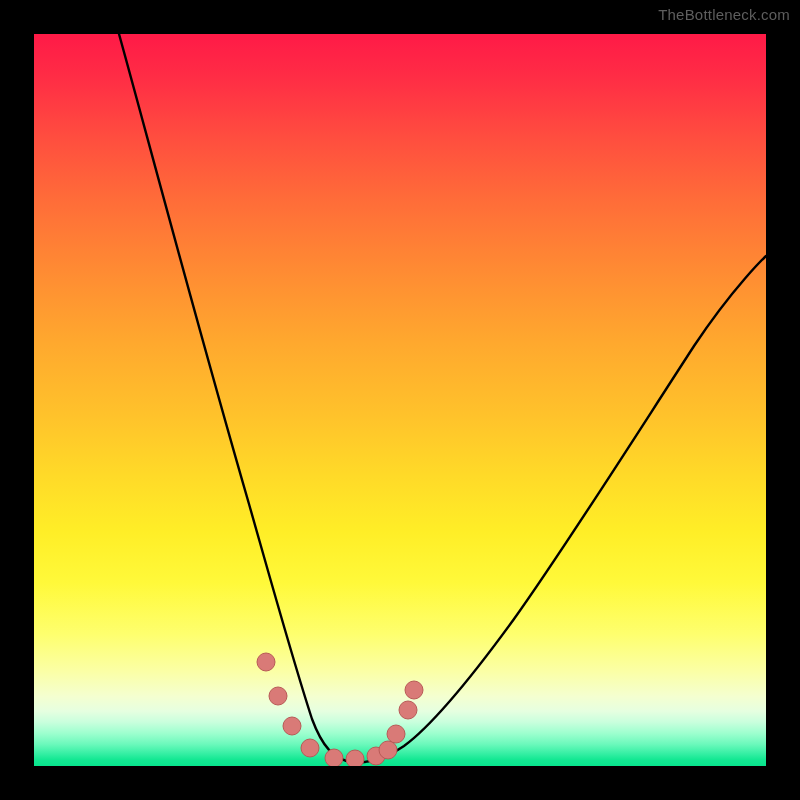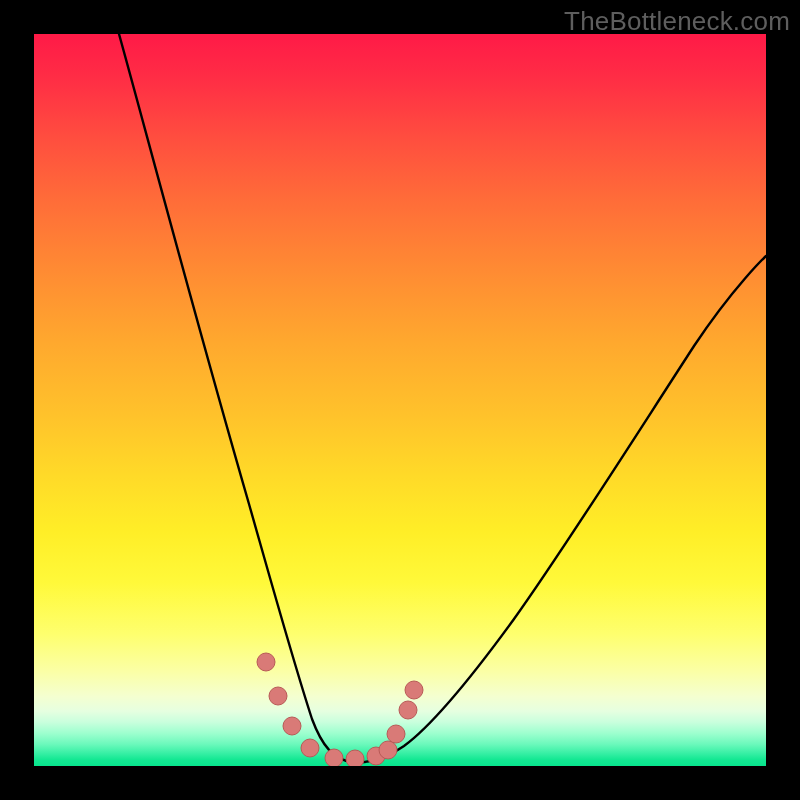--- a/index.html
+++ b/index.html
@@ -46,21 +46,21 @@
       #3af0a6 98.2%,
       #14e893 99.1%,
       #08e48d 100%
     );
   }
   .watermark {
     position: absolute;
     top: 6px;
     right: 10px;
     color: #5e5e5e;
-    font-size: 26px;
+    font-size: 15px;
     font-weight: 400;
     letter-spacing: 0.2px;
     user-select: none;
   }
   svg.curve {
     position: absolute;
     top: 0;
     left: 0;
   }
 </style>

